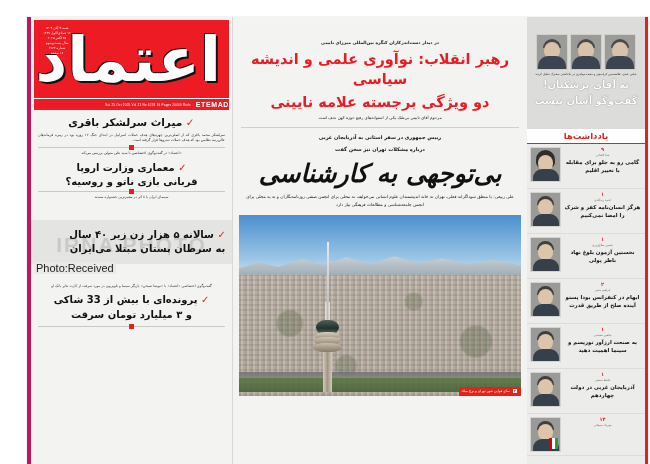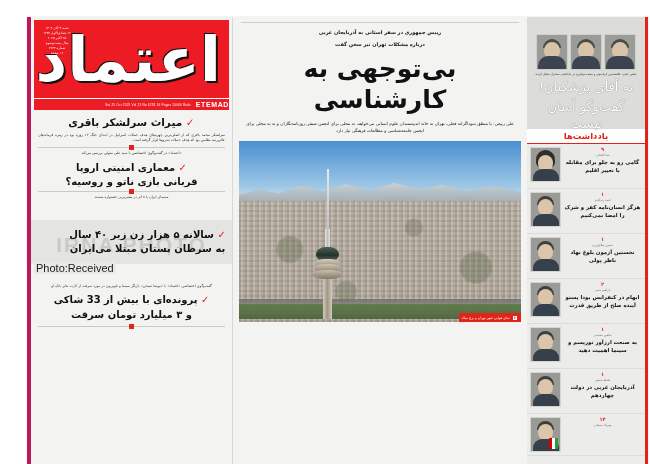--- a/index.html
+++ b/index.html
@@ -98,21 +98,21 @@
   .lead-kick{font-size:4.4px;font-weight:bold;line-height:1.6;color:#1a1a1a;}
   .lead-title{
     font-size:14.5px;font-weight:bold;color:#ed1c24;line-height:1.35;
     margin:4px 0 2px 0;letter-spacing:-.3px;
   }
   .lead-sub{font-size:4.1px;line-height:1.7;color:#1a1a1a;margin-top:2px;}
   .sep-red{height:1px;background:#cfcfcd;margin:5px 2px;}
   .main-kick{font-size:5px;font-weight:bold;line-height:1.6;text-align:center;margin-top:4px;}
   .main-title{
     font-size:25px;font-weight:bold;text-align:center;line-height:1.25;
-    margin:5px 0 4px 0;letter-spacing:-.5px;color:#111;
+    margin:5px 0 4px 0;letter-spacing:-.5px;color:#111;font-style:italic;
   }
   .main-deck{font-size:4.3px;line-height:1.85;text-align:center;color:#1a1a1a;padding:0 6px;}
   
   .photo-wrap{
     position:relative;margin:6px 0 0 0;height:181px;overflow:hidden;
     background:#8ab4d8;
   }
   .sky{position:absolute;left:0;top:0;width:100%;height:34%;
        background:linear-gradient(#4b8fcf,#9cc6e6 72%,#cfe0ee);}
   .mtn{position:absolute;left:0;top:20%;width:100%;height:16%;
@@ -171,21 +171,21 @@
   }
   .rt-top{
     height:108px;background:#dcdcda;padding:4px 4px 0 4px;position:relative;
   }
   .rt-photos{display:flex;gap:2px;justify-content:center;margin-top:13px;}
   .rt-ph{width:30px;height:34px;background:#9b9b97;position:relative;overflow:hidden;border:1px solid #cfcfcc;}
   .rt-ph .head{position:absolute;left:50%;top:7px;margin-left:-8px;width:16px;height:17px;border-radius:50% 50% 45% 45%;background:#d9c3a8;}
   .rt-ph .hair{position:absolute;left:50%;top:4px;margin-left:-9px;width:18px;height:9px;border-radius:9px 9px 0 0;background:#4a4a48;}
   .rt-ph .body{position:absolute;left:50%;bottom:0;margin-left:-14px;width:28px;height:13px;border-radius:10px 10px 0 0;background:#3b4450;}
   .rt-cap{font-size:2.9px;line-height:1.45;text-align:center;color:#2a2a28;margin-top:2px;padding:0 2px;}
-  .rt-hl{font-size:13px;font-weight:normal;text-align:center;line-height:1.35;color:#ffffff;
+  .rt-hl{font-size:10px;font-weight:bold;text-align:center;line-height:1.35;color:#ffffff;
          text-shadow:0 0 1px #555;margin-top:2px;}
   .notes-head{
     background:#ffffff;color:#e2231a;font-size:8.5px;font-weight:bold;
     text-align:center;padding:2px 0 2px 0;border-bottom:1px solid #e2231a;
   }
   .note{
     display:flex;flex-direction:row;align-items:flex-start;
     padding:3px 4px 3px 3px;gap:3px;border-bottom:1px solid #dcdcda;
     background:#ececeb;min-height:38px;
   }
@@ -332,20 +332,26 @@
               <i></i>
               <i></i>
               <i></i>
             </span>
       </div>
     </div>
   </div>
 
   <div class="col-center">
 
+    <div class="lead-top">
+      <div class="lead-kick fa">در دیدار دست‌اندرکاران کنگره بین‌المللی میرزای نایینی</div>
+      <div class="lead-title fa">رهبر انقلاب: نوآوری علمی و اندیشه سیاسی</div>
+      <div class="lead-title fa">دو ویژگی برجسته علامه نایینی</div>
+      <div class="lead-sub fa">مرحوم آقای نایینی بی‌شک یکی از استوانه‌های رفیع حوزه کهن نجف است</div>
+    </div>
 
     <div class="sep-red"></div>
 
     <div>
       <div class="main-kick fa">رییس جمهوری در سفر استانی به آذربایجان غربی</div>
       <div class="main-kick fa">درباره مشکلات تهران نیز سخن گفت</div>
       <div class="main-title fa">بی‌توجهی به کارشناسی</div>
       <div class="main-deck fa">علی ربیعی: با منطق سوداگرانه فعلی، تهران نه خانه اندیشمندان علوم انسانی می‌خواهد، نه محلی برای انجمن صنفی روزنامه‌نگاران و نه به محلی برای انجمن جامعه‌شناسی و مطالعات فرهنگی نیاز دارد</div>
     </div>
 
@@ -398,21 +404,21 @@
         <span>میراث سرلشکر باقری</span>
       </h3>
       <p class="deck fa">سرلشکر محمد باقری که از اصلی‌ترین چهره‌های هدف حملات اسراییل در ابتدای جنگ ۱۲ روزه بود در زمره فرماندهان عالی‌رتبه نظامی بود که هدف حملات تندروها قرار گرفته است.</p>
       <div class="rule"></div>
       <p class="quote-line fa">«اعتماد» در گفت‌وگوی اختصاصی با سید علی متولی بررسی می‌کند</p>
     </div>
 
     <div class="lbox">
       <h3 class="two fa">
         <span class="chk">✓</span>
-        <span>معماری امنیتی اروپا</span>
+        <span>معماری وزارت اروپا</span>
       </h3>
       <h3 class="two fa" style="margin-top:-2px;">
         <span>قربانی بازی ناتو و روسیه؟</span>
       </h3>
       <div class="rule"></div>
       <p class="kicker fa">سینمای ایران با ۸ اثر در معتبرترین جشنواره مستند</p>
     </div>
 
 
     <div class="wm-zone">

